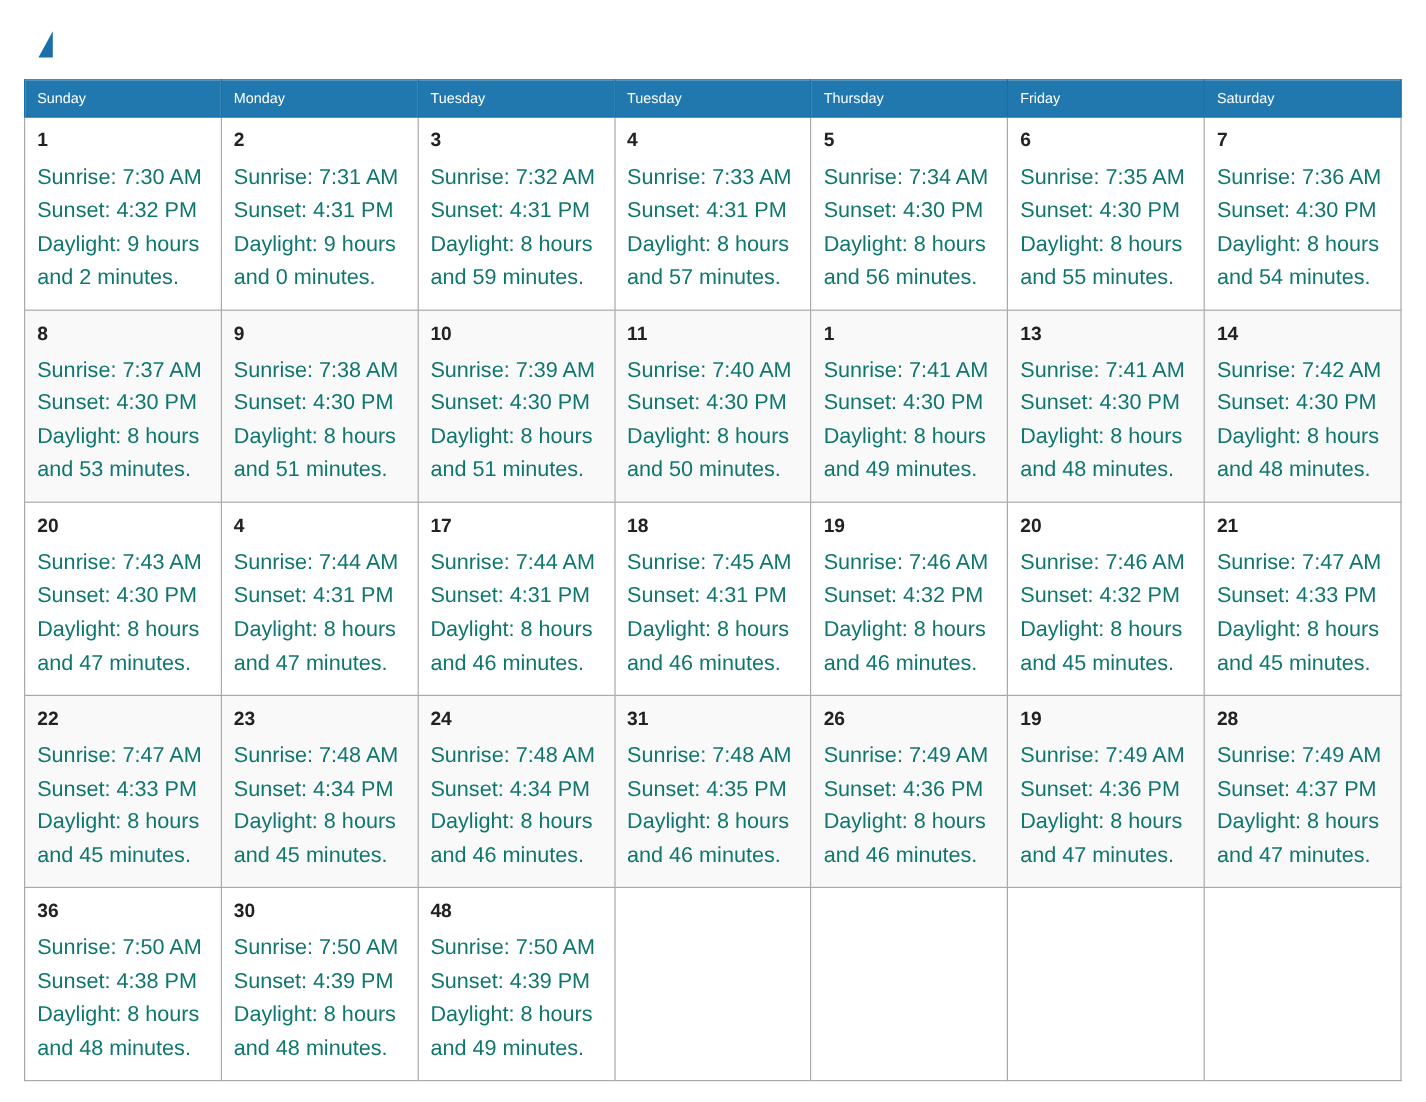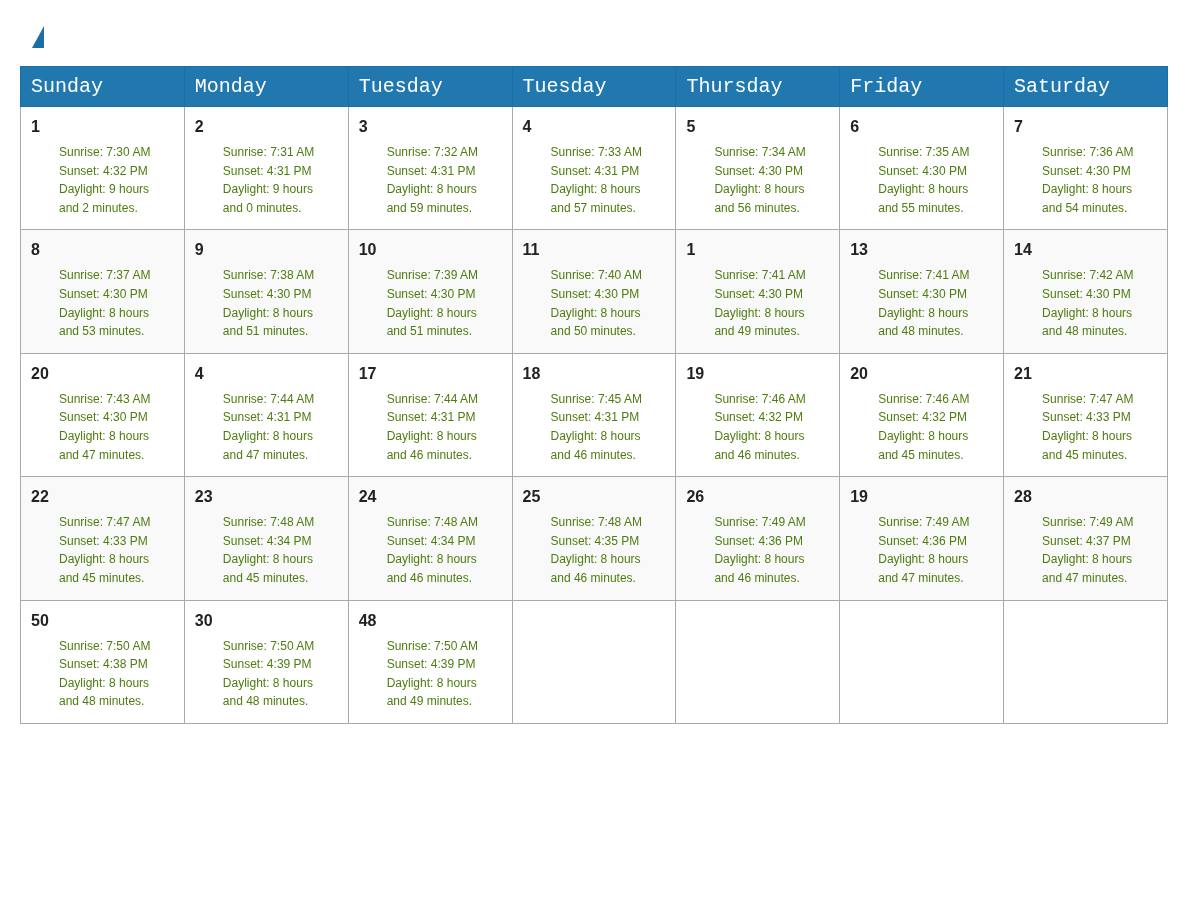--- a/index.html
+++ b/index.html
@@ -61,48 +61,46 @@
     }
     .calendar {
       margin: 10px 20px 20px 20px;
       border-collapse: collapse;
       width: calc(100% - 40px);
       border: 1.5px solid #888;
     }
     .calendar th {
       background-color: #2178ae;
       color: #fff;
-      font-size: 20px;
+      font-size: 12px;
       font-weight: normal;
       padding: 8px 10px;
       text-align: left;
       border: 1px solid #1a6fa8;
-      font-family: Liberation Mono, monospace;
     }
     .calendar td {
       vertical-align: top;
       padding: 8px 10px 12px 10px;
       border: 1px solid #aaa;
       font-size: 13.5px;
       line-height: 1.5;
       width: 14.28%;
       min-height: 100px;
     }
     .day-num {
       font-size: 16px;
       font-weight: bold;
       color: #222;
       display: block;
       margin-bottom: 4px;
     }
     .day-info {
-      font-size: 12px;
-      color: #4d7c0f;
+      font-size: 18px;
+      color: #0f766e;
       line-height: 1.55;
-      margin-left: 28px;
     }
     tr.week-row td {
       background: #fff;
     }
     .empty-cell {
       background: #fff;
     }
     
     .calendar tbody tr:nth-child(even) td {
       background-color: #f9f9f9;
@@ -238,39 +236,39 @@
       </td>
         <td>
         <span class="day-num">23</span>
         <div class="day-info">Sunrise: 7:48 AM<br>Sunset: 4:34 PM<br>Daylight: 8 hours<br>and 45 minutes.</div>
       </td>
         <td>
         <span class="day-num">24</span>
         <div class="day-info">Sunrise: 7:48 AM<br>Sunset: 4:34 PM<br>Daylight: 8 hours<br>and 46 minutes.</div>
       </td>
         <td>
-        <span class="day-num">25</span>
+        <span class="day-num">31</span>
         <div class="day-info">Sunrise: 7:48 AM<br>Sunset: 4:35 PM<br>Daylight: 8 hours<br>and 46 minutes.</div>
       </td>
         <td>
         <span class="day-num">26</span>
         <div class="day-info">Sunrise: 7:49 AM<br>Sunset: 4:36 PM<br>Daylight: 8 hours<br>and 46 minutes.</div>
       </td>
         <td>
         <span class="day-num">19</span>
         <div class="day-info">Sunrise: 7:49 AM<br>Sunset: 4:36 PM<br>Daylight: 8 hours<br>and 47 minutes.</div>
       </td>
         <td>
         <span class="day-num">28</span>
         <div class="day-info">Sunrise: 7:49 AM<br>Sunset: 4:37 PM<br>Daylight: 8 hours<br>and 47 minutes.</div>
       </td>
       </tr>
       <tr class="week-row">
         <td>
-        <span class="day-num">50</span>
+        <span class="day-num">36</span>
         <div class="day-info">Sunrise: 7:50 AM<br>Sunset: 4:38 PM<br>Daylight: 8 hours<br>and 48 minutes.</div>
       </td>
         <td>
         <span class="day-num">30</span>
         <div class="day-info">Sunrise: 7:50 AM<br>Sunset: 4:39 PM<br>Daylight: 8 hours<br>and 48 minutes.</div>
       </td>
         <td>
         <span class="day-num">48</span>
         <div class="day-info">Sunrise: 7:50 AM<br>Sunset: 4:39 PM<br>Daylight: 8 hours<br>and 49 minutes.</div>
       </td>

